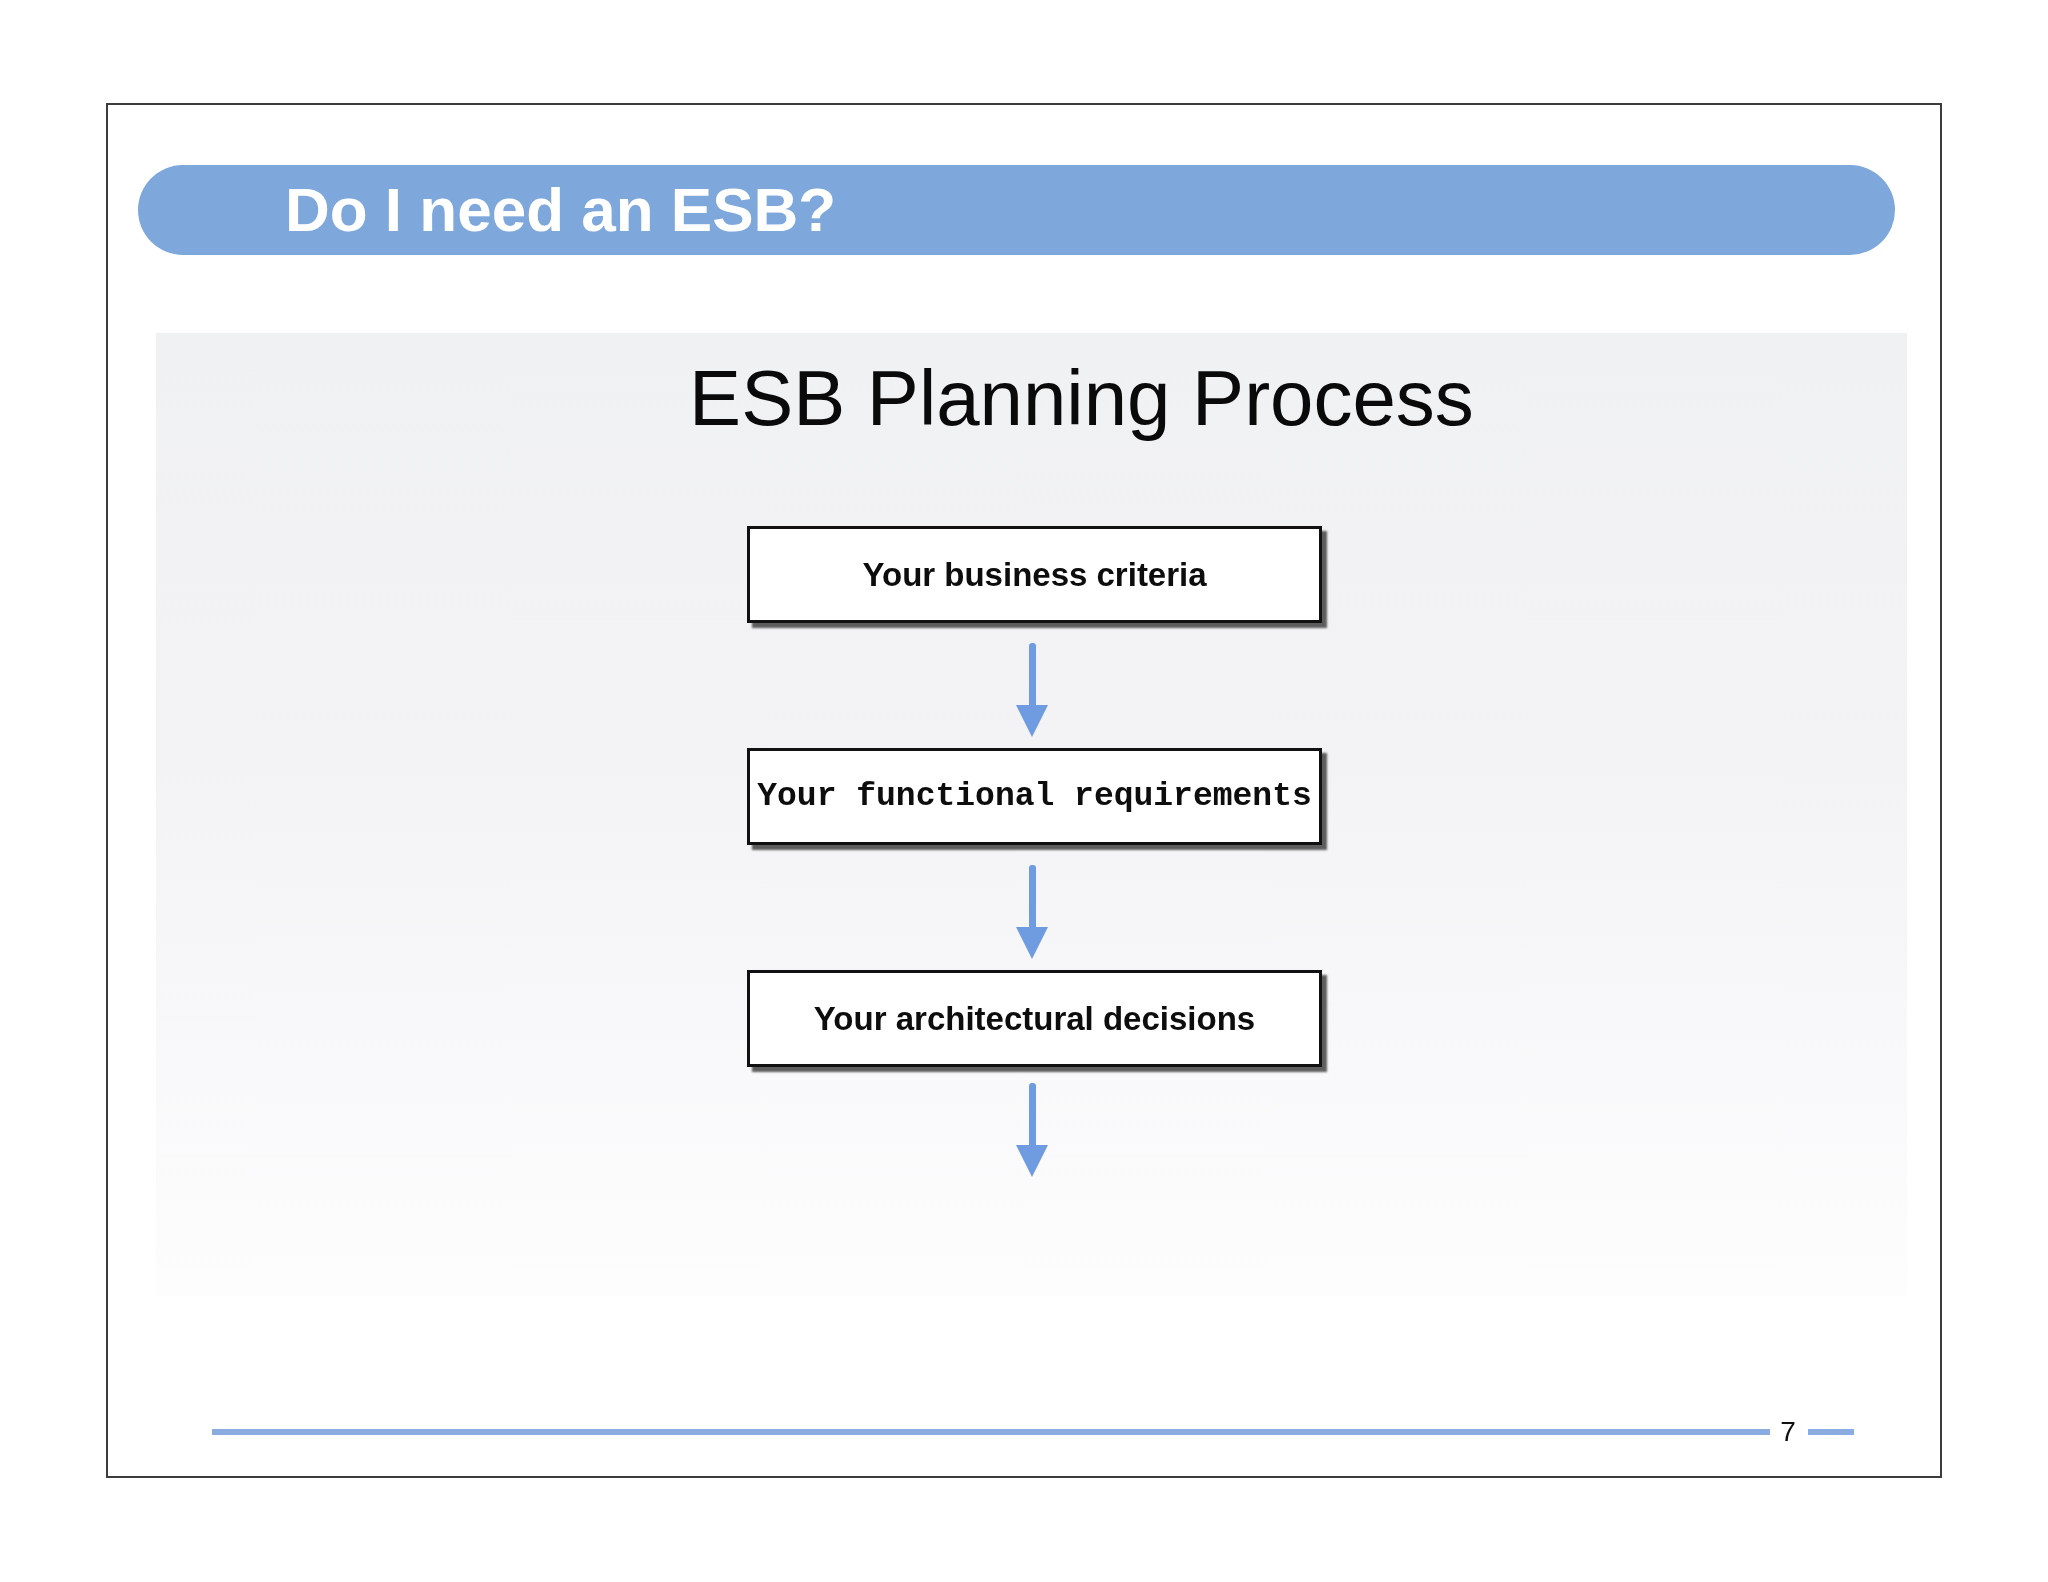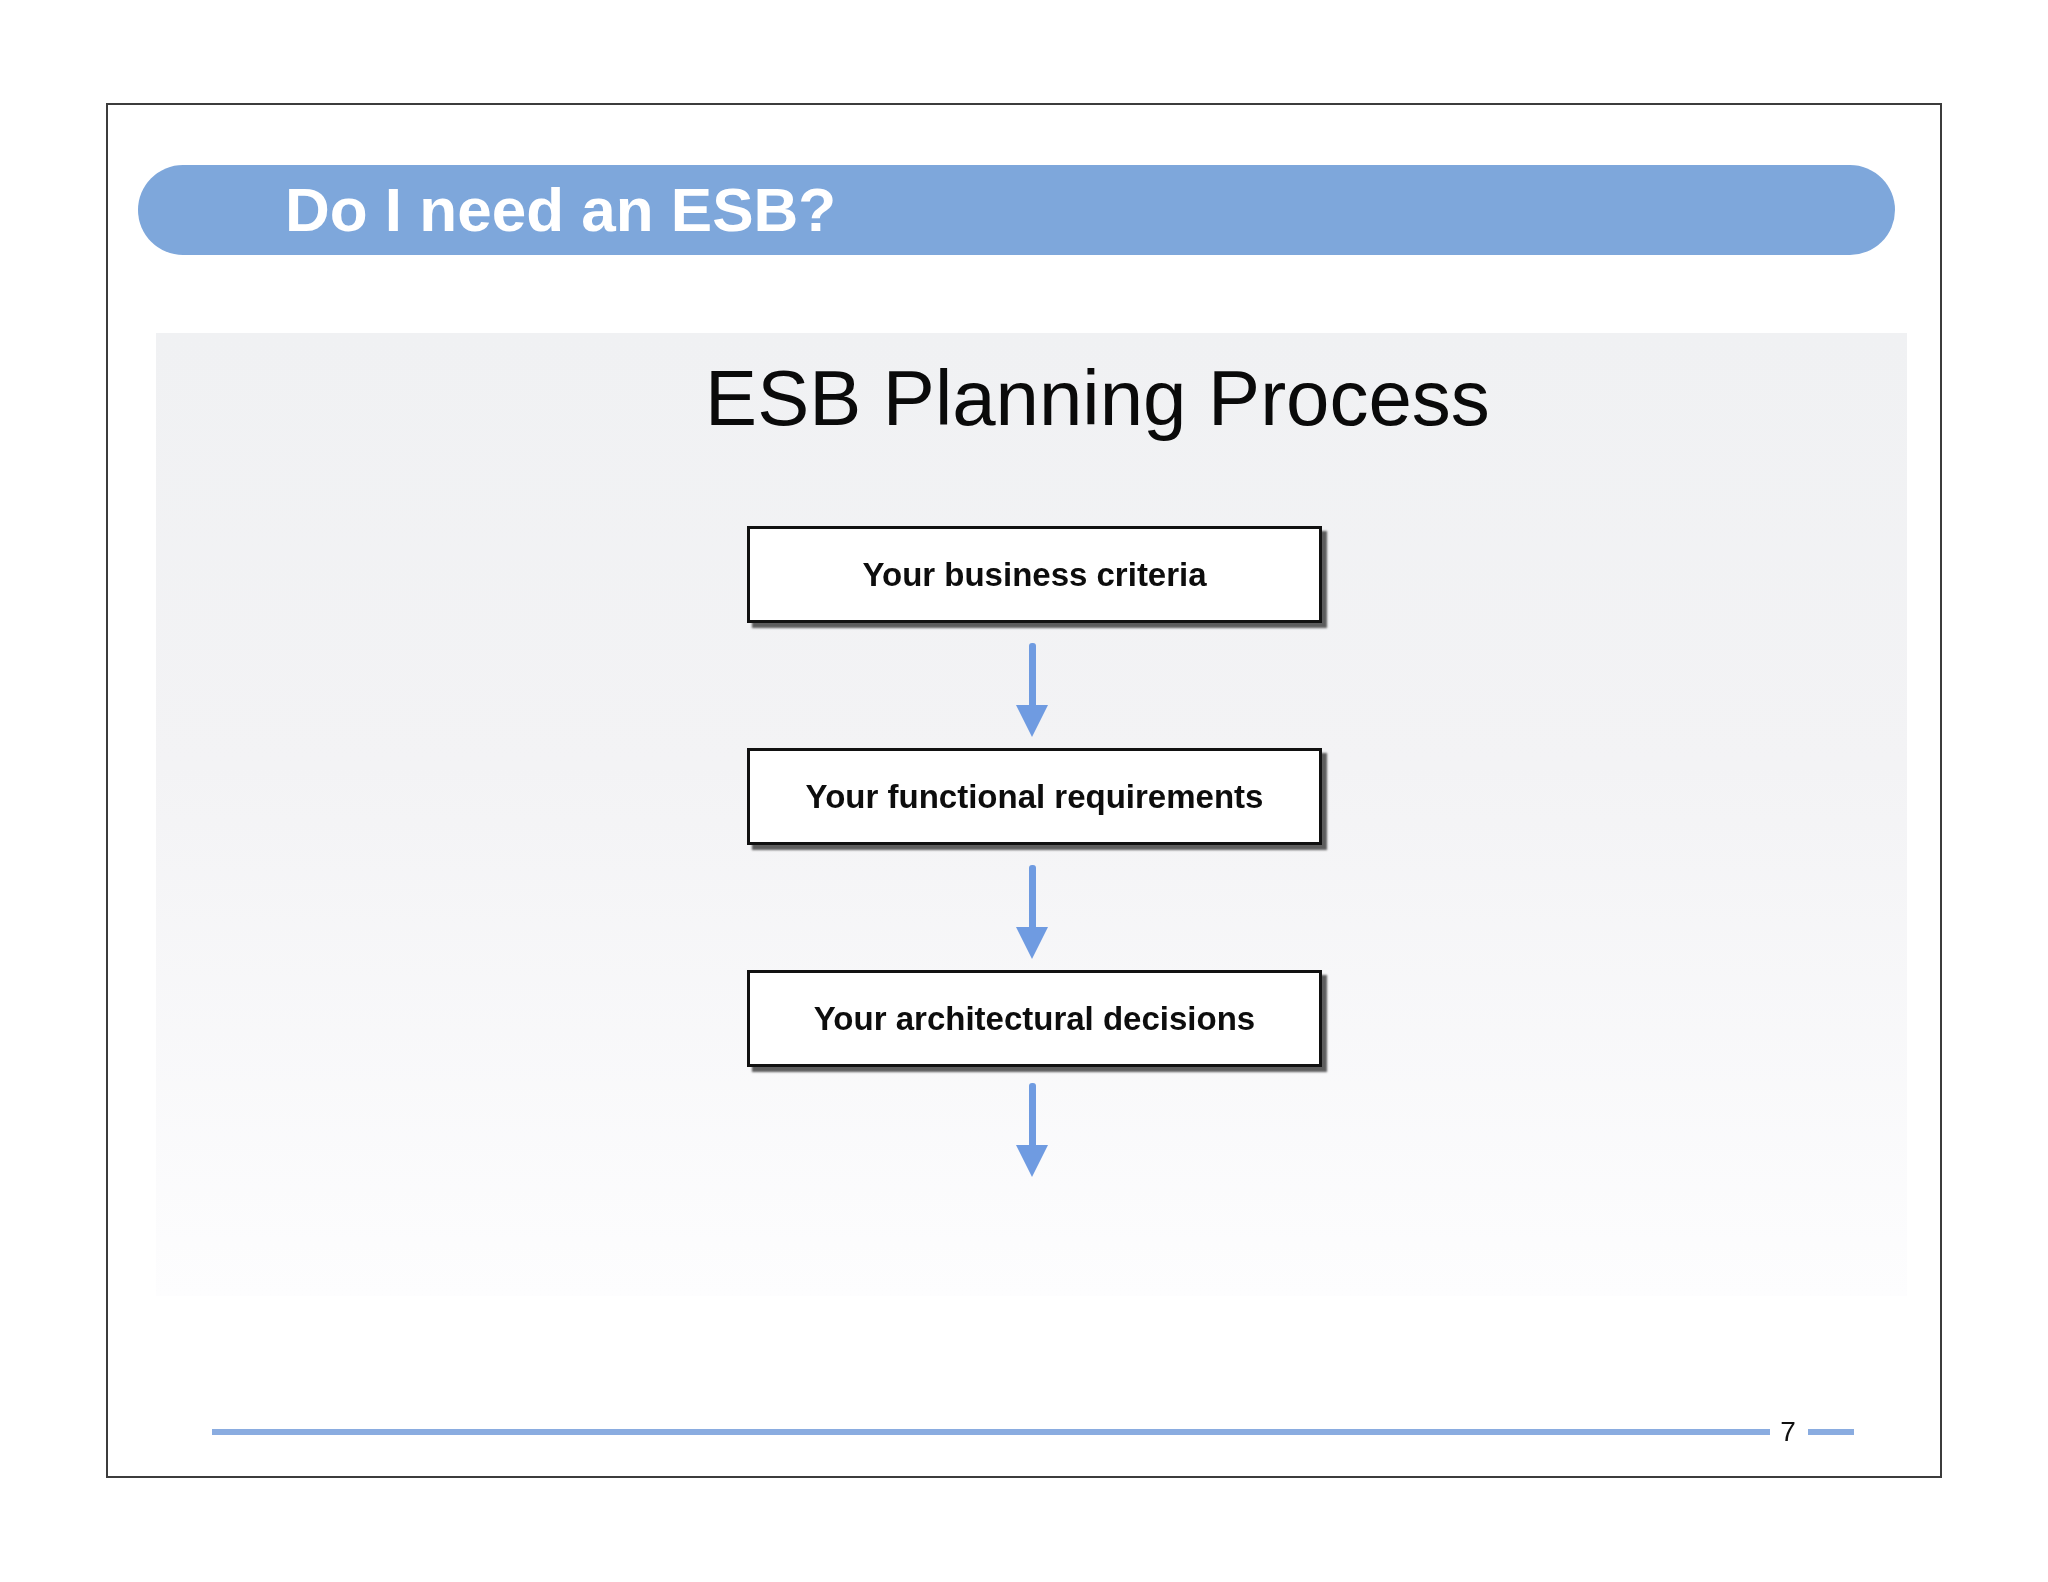--- a/index.html
+++ b/index.html
@@ -45,21 +45,21 @@
   .panel {
     position: absolute;
     left: 48px;
     top: 228px;
     width: 1751px;
     height: 963px;
     background: linear-gradient(180deg, #f0f1f3 0%, #f3f3f5 45%, #fdfdfe 100%);
   }
   .diagram-title {
     position: absolute;
-    left: 16px;
+    left: 0;
     top: 26px;
     width: 100%;
     padding-left: 100px;
     box-sizing: border-box;
     text-align: center;
     font-size: 78px;
     line-height: 78px;
     font-weight: normal;
     color: #0a0a0a;
     white-space: nowrap;
@@ -77,21 +77,21 @@
     align-items: center;
     justify-content: center;
   }
   .flow-box .box-label {
     font-size: 33px;
     font-weight: bold;
     color: #0d0d0d;
     white-space: nowrap;
   }
   .box-1 { top: 193px; }
-  .box-2 { top: 415px; }
+  .box-2 { top: 415px; font-family: Liberation Mono, monospace; }
   .box-3 { top: 637px; }
   .box-4 { top: 859px; }
   .flow-arrow {
     position: absolute;
     left: 860px;
     width: 32px;
     height: 94px;
   }
   .arrow-1 { top: 310px; }
   .arrow-2 { top: 532px; }

